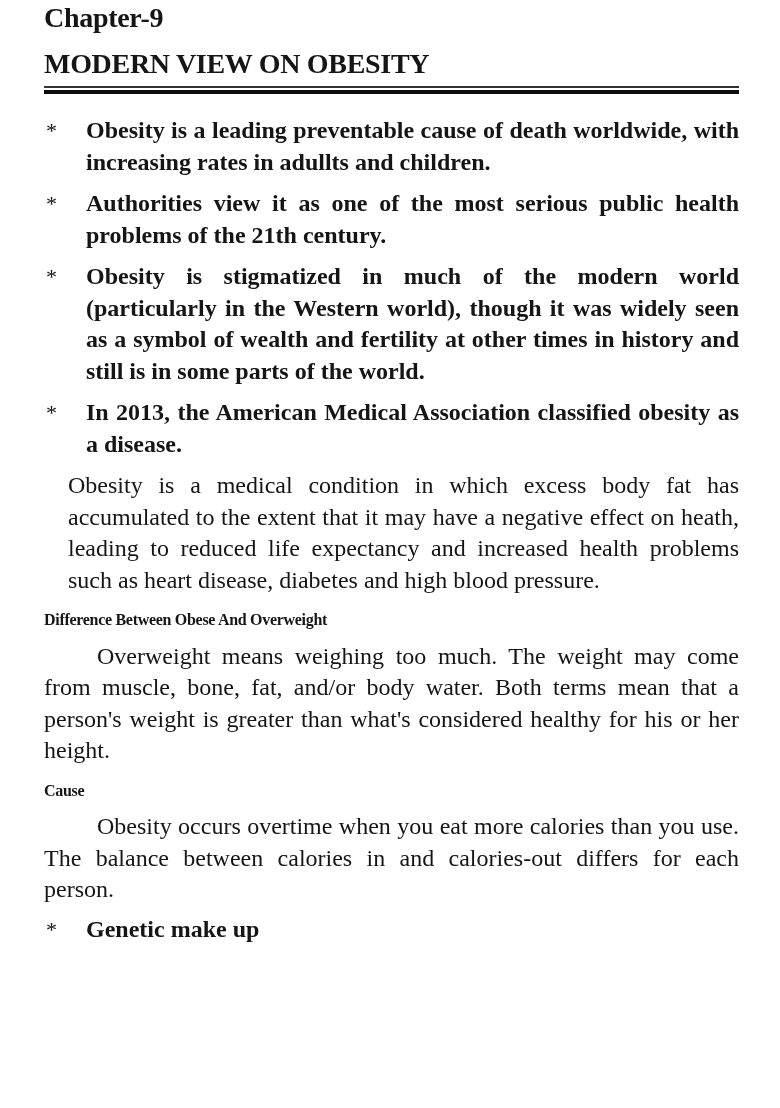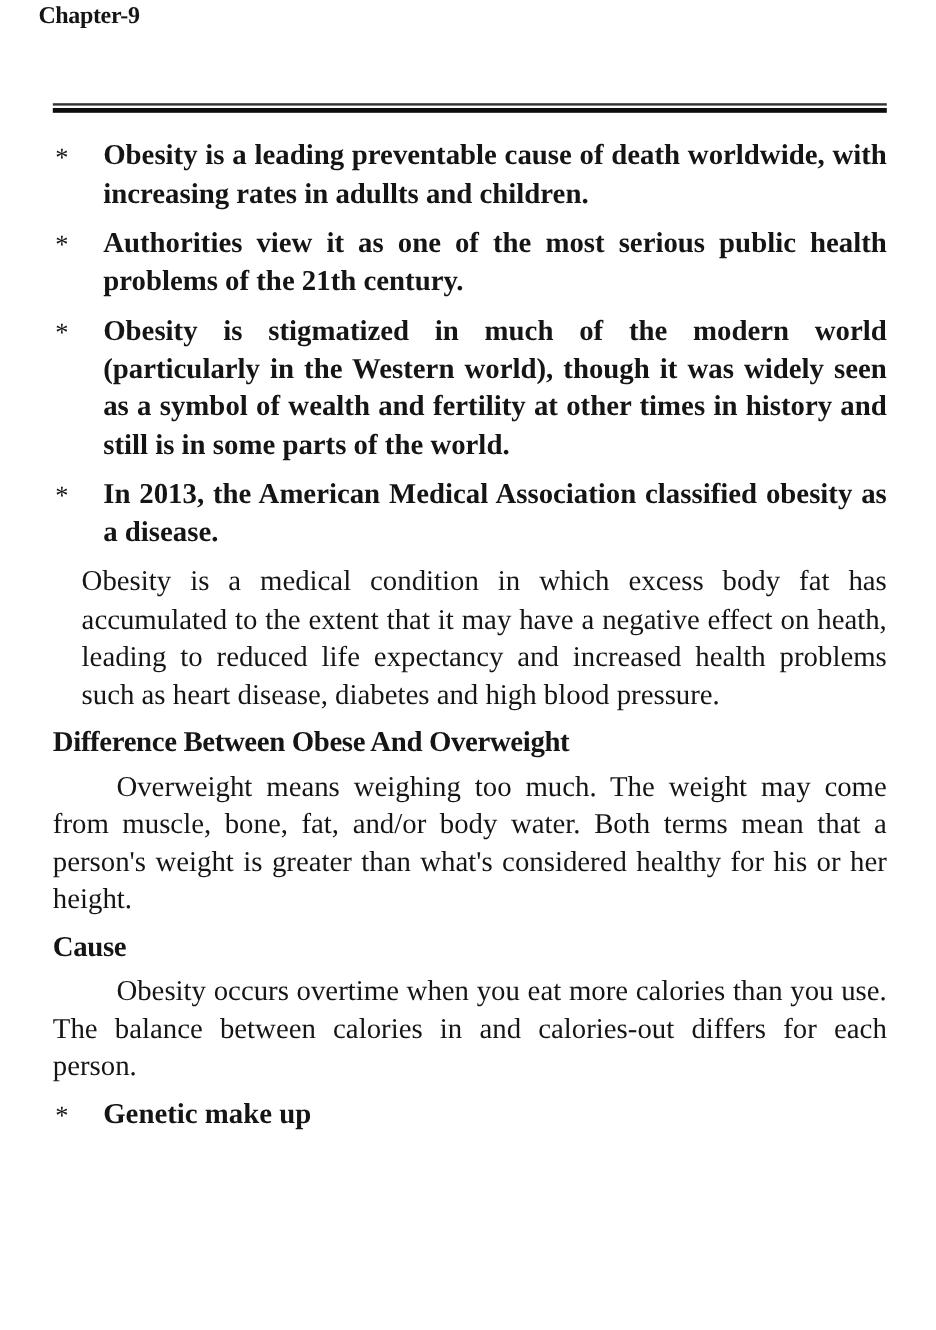--- a/index.html
+++ b/index.html
@@ -15,22 +15,22 @@
     font-family: "Liberation Serif", "DejaVu Serif", serif;
     color: #151515;
   }
   .page {
     position: absolute;
     left: 0; top: 0;
     width: 780px; height: 1108px;
   }
   .chapter {
     position: absolute;
-    left: 32px; top: 2px;
-    font-size: 20px;
+    left: 44px; top: 2px;
+    font-size: 28px;
     font-weight: bold;
     letter-spacing: -0.3px;
   }
   .title {
     position: absolute;
     left: 44px; top: 48px;
     font-size: 28px;
     font-weight: bold;
     letter-spacing: -0.3px;
   }
@@ -68,38 +68,39 @@
     text-align: justify;
     font-weight: bold;
   }
   .indent-para {
     margin-left: 24px;
     text-align: justify;
     margin-bottom: 8px;
   }
   .heading {
     font-weight: bold;
-    font-size: 24px;
+    font-size: 16px;
     letter-spacing: -0.3px;
     margin-bottom: 5px;
   }
   .para {
     text-indent: 53px;
     text-align: justify;
     margin-bottom: 8px;
   }
   .plain {
     margin-bottom: 8px;
   }
 </style>
 </head>
 <body>
 
 <div class="page">
   <div class="chapter">Chapter-9</div>
+  <div class="title">MODERN VIEW ON OBESITY</div>
   <div class="rule-thin"></div>
   <div class="rule-thick"></div>
 
   <div class="content">
     <div class="bullet">
       <span class="star">*</span>
       <span class="txt">Obesity is a leading preventable cause of death worldwide, with increasing rates in adullts and children.</span>
     </div>
     <div class="bullet">
       <span class="star">*</span>

